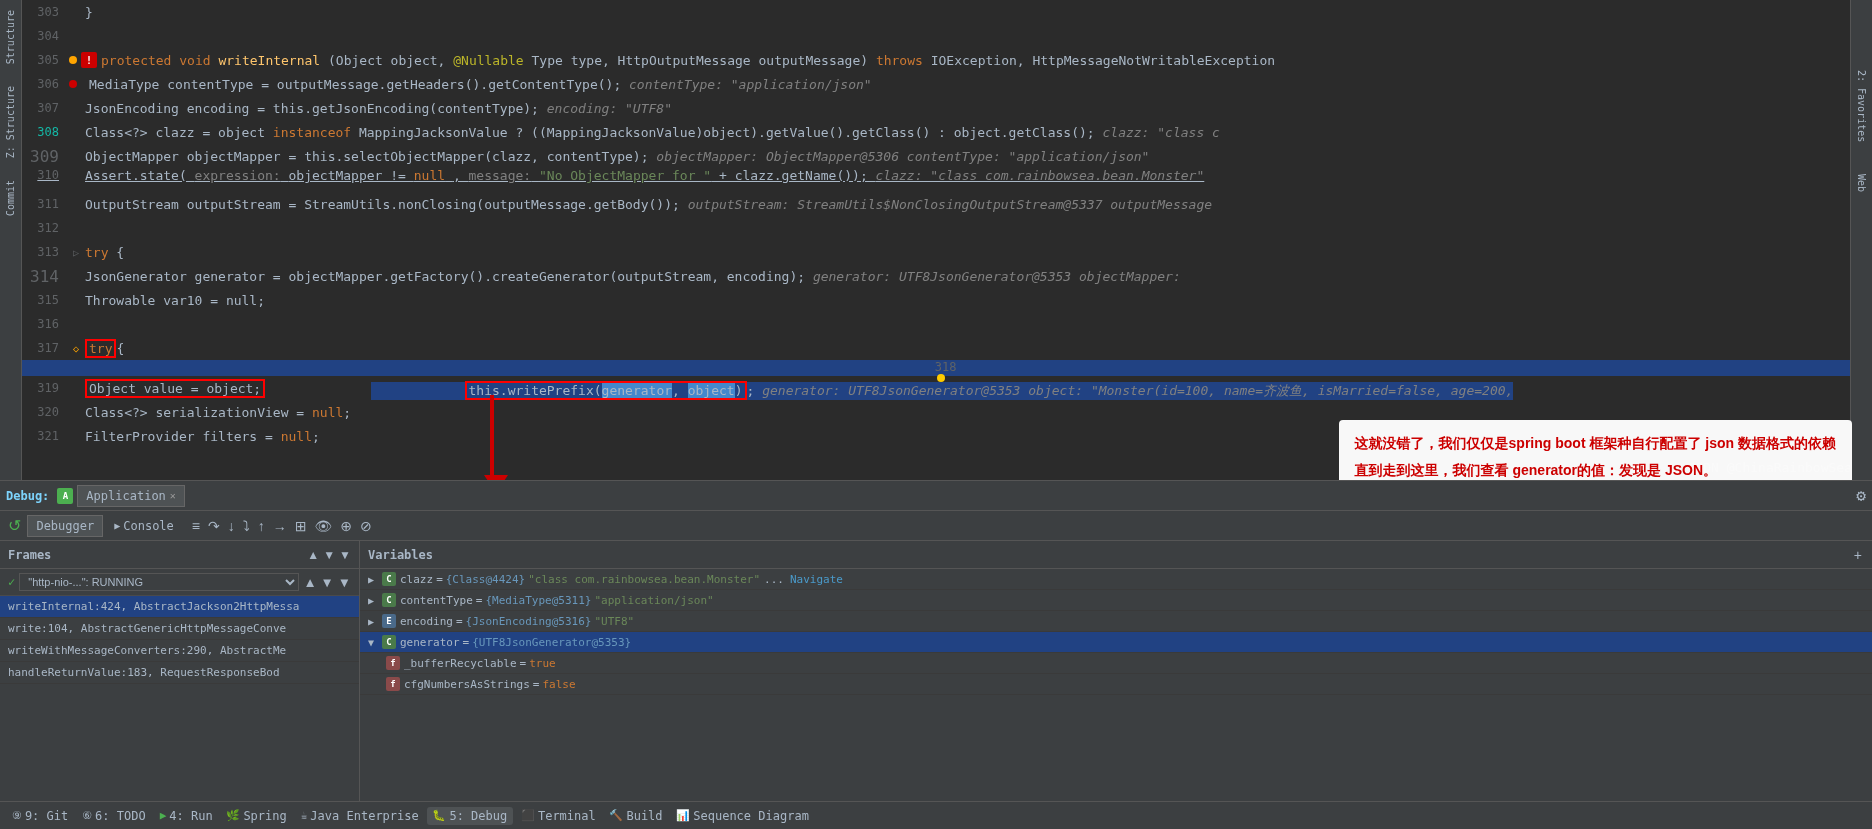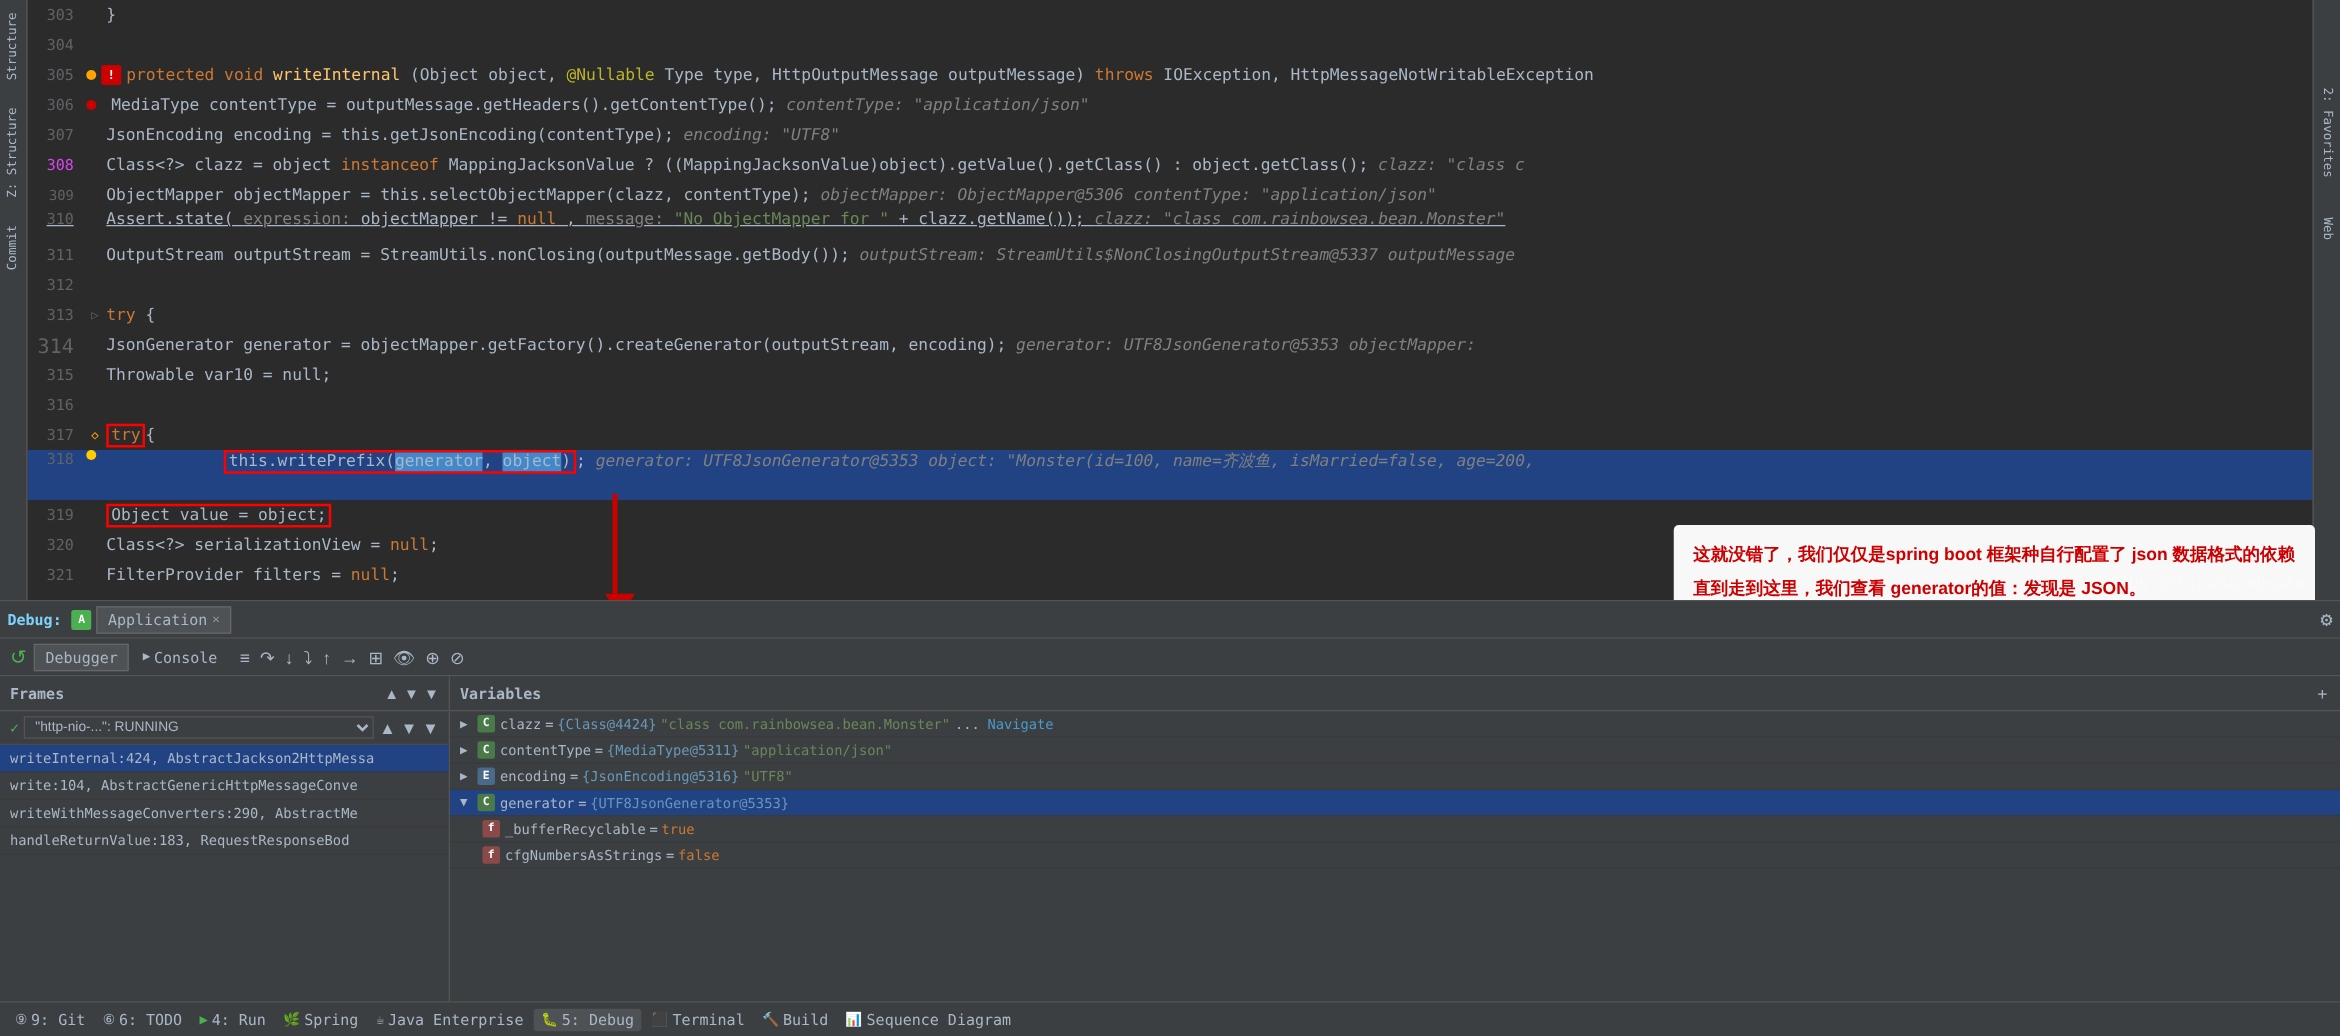--- a/index.html
+++ b/index.html
@@ -61,32 +61,32 @@
       <div style="display:flex; height:24px; align-items:center;">
         <span style="min-width:45px; text-align:right; color:#606366; font-size:12px; padding-right:8px;">307</span>
         <span style="width:18px;"></span>
         <span>
           <span style="color:#a9b7c6;">JsonEncoding encoding = this.getJsonEncoding(contentType); </span>
           <span style="color:#808080; font-style:italic;">encoding: "UTF8"</span>
         </span>
       </div>
 
       <div style="display:flex; height:24px; align-items:center;">
-        <span style="min-width:45px; text-align:right; color:#d946ef; font-size:12px; padding-right:8px;">308</span>
+        <span style="min-width:45px; text-align:right; color:#14b8a6; font-size:12px; padding-right:8px;">308</span>
         <span style="width:18px;"></span>
         <span>
           <span style="color:#a9b7c6;">Class&lt;?&gt; clazz = object </span>
           <span style="color:#cc7832;">instanceof </span>
           <span style="color:#a9b7c6;">MappingJacksonValue ? ((MappingJacksonValue)object).getValue().getClass() : object.getClass(); </span>
           <span style="color:#808080; font-style:italic;">clazz: "class c</span>
         </span>
       </div>
 
       <div style="display:flex; height:24px; align-items:center;">
-        <span style="min-width:45px; text-align:right; color:#606366; font-size:11px; padding-right:8px;">309</span>
+        <span style="min-width:45px; text-align:right; color:#606366; font-size:16px; padding-right:8px;">309</span>
         <span style="width:18px;"></span>
         <span>
           <span style="color:#a9b7c6;">ObjectMapper objectMapper = this.selectObjectMapper(clazz, contentType); </span>
           <span style="color:#808080; font-style:italic;">objectMapper: ObjectMapper@5306  contentType: "application/json"</span>
         </span>
       </div>
 
       <div style="display:flex; height:24px; align-items:flex-start;text-decoration:underline;">
         <span style="min-width:45px; text-align:right; color:#606366; font-size:12px; padding-right:8px;">310</span>
         <span style="width:18px;"></span>
@@ -144,21 +144,21 @@
       </div>
 
       <div style="display:flex; height:24px; align-items:center; position:relative;">
         <span style="min-width:45px; text-align:right; color:#606366; font-size:12px; padding-right:8px;">317</span>
         <span style="width:18px; color:#ffa500; font-size:10px; text-align:center;">◇</span>
         <span style="color:#a9b7c6;">            </span>
         <span style="border:2px solid #ff0000; padding:0 2px; color:#cc7832;">try</span>
         <span style="color:#a9b7c6;"> {</span>
       </div>
 
-      <div style="display:flex; height:40px; background:#214283;">
+      <div style="display:flex; height:16px; align-items:center; background:#214283;flex-direction:column;">
         <span style="min-width:45px; text-align:right; color:#606366; font-size:12px; padding-right:8px;">318</span>
         <span style="width:8px; height:8px; border-radius:50%; background:#ffcc00; margin-right:4px; margin-left:2px; flex-shrink:0;"></span>
         <span style="width:4px;"></span>
         <span style="color:#a9b7c6; background:#214283;">
           &nbsp;&nbsp;&nbsp;&nbsp;&nbsp;&nbsp;&nbsp;&nbsp;&nbsp;&nbsp;&nbsp;&nbsp;<span style="border:2px solid #ff0000; padding:0 2px;">this.writePrefix(<span style="background:#4488cc;">generator</span>, <span style="background:#4488cc;">object</span>)</span>;
           <span style="color:#808080; font-style:italic;">generator: UTF8JsonGenerator@5353  object: "Monster(id=100, name=齐波鱼, isMarried=false, age=200,</span>
         </span>
       </div>
 
       <div style="display:flex; height:24px; align-items:center;">

